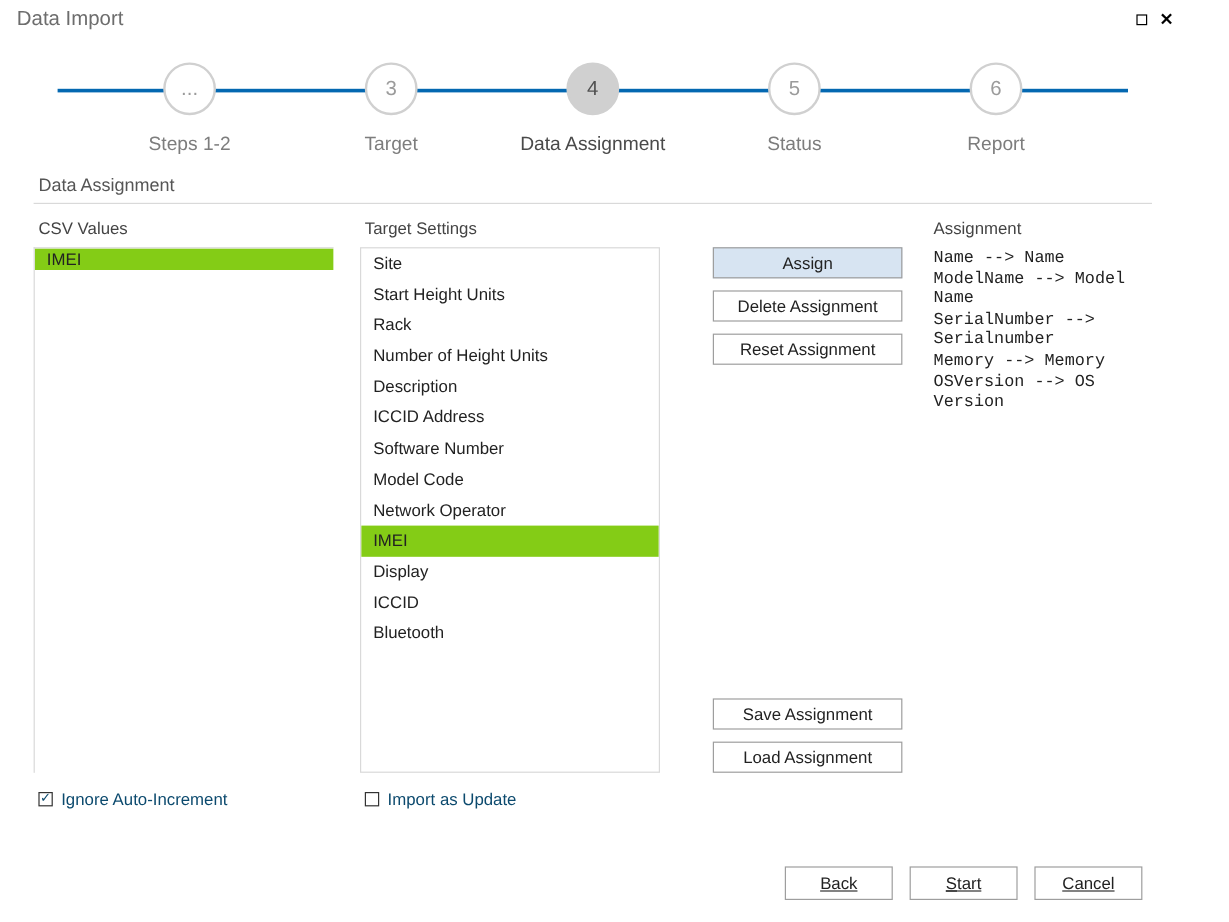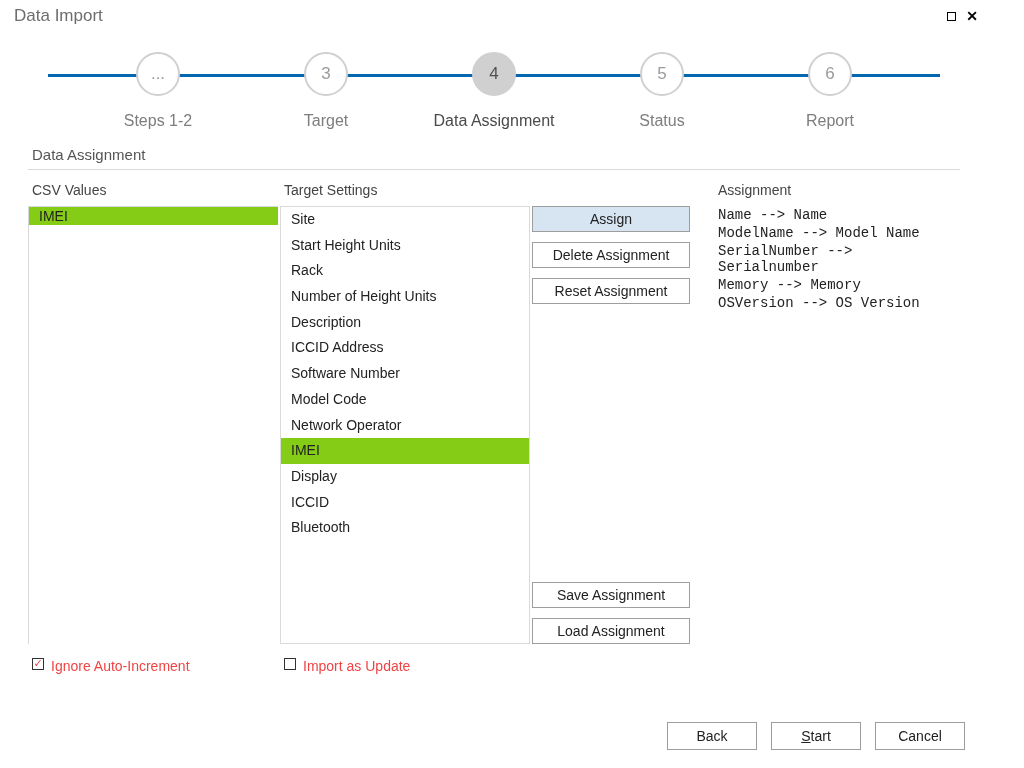--- a/index.html
+++ b/index.html
@@ -24,54 +24,54 @@
     display:flex; align-items:center; justify-content:center;
     font-size:17px; color:#9b9b9b; z-index:2;
   }
   .step.active .step-circle { background:#d0d0d0; color:#505050; border-color:#d0d0d0; }
   .step-label { margin-top:16px; font-size:16px; color:#7d7d7d; white-space:nowrap;}
   .step.active .step-label { color:#4a4a4a; }
 
   .section-heading { font-size:15px; color:#555; margin:34px 0 6px 4px; }
   .divider { height:1px; background:#d9d9d9; margin-bottom:12px;}
 
-  .columns { display:grid; grid-template-columns: 250px 250px 180px 1fr; gap:2px; align-items:start; }
+  .columns { display:grid; grid-template-columns: 250px 250px 180px 1fr; gap:22px; align-items:start; }
 
   .col-title { font-size:14px; color:#444; margin-bottom:8px; padding-left:4px;}
 
   .listbox {
     border:1px solid #d9d9d9; height:438px; width:100%;
     overflow:hidden; font-size:14px; background:#fff;
   }
   .listbox .item { padding:2px 10px; cursor:pointer; color:#222;}
   .listbox .item.selected { background:#84cc16; }
 
   .csv-box .item { padding:1px 10px; }
   .csv-box { border-right:none; border-bottom:none;}
 
   .target-box { }
   .target-box .item { padding:2px 10px; line-height:1.55;}
 
   .assign-box { border:none; height:438px; }
   .assign-box .item { padding:1px 4px; color:#222;font-family:Liberation Mono, monospace;}
 
-  .mid-buttons { display:flex; flex-direction:column; gap:10px; align-items:flex-start; height:438px; }
+  .mid-buttons { display:flex; flex-direction:column; gap:10px; align-items:flex-end; height:438px; }
   .mid-buttons .spacer { flex:1; }
   .btn {
     border:1px solid #9e9e9e; background:#fff; font-size:14px;
     padding:4px 0; text-align:center; cursor:pointer; color:#222;
     min-width:158px;
   }
   .btn.primary { background:#d7e4f2; border-color:#9e9e9e;}
 
-  .option-row { display:flex; gap:7px; margin-top:14px; font-size:14px; color:#ef4444; padding-left:4px;}
+  .option-row { display:flex; align-items:center; gap:7px; margin-top:14px; font-size:14px; color:#0c4a6e; padding-left:4px;}
   .checkbox { width:12px; height:12px; border:1px solid #333; display:inline-flex; align-items:center; justify-content:center; cursor:pointer; font-size:10px; line-height:1;}
   .checkbox.checked::after { content:"✓"; font-size:11px; position:relative; top:-1px;}
 
-  .footer { position:absolute; bottom:18px; right:23px; display:flex; gap:14px; }
+  .footer { position:absolute; bottom:18px; right:36px; display:flex; gap:14px;text-decoration:underline; }
   .footer .btn { min-width:90px; padding:5px 0;}
   .mnemonic { text-decoration:underline; }
 </style>
 </head>
 <body>
 
 <div class="window">
 
   <div class="title-bar">
     <div class="title-text">Data Import</div>

